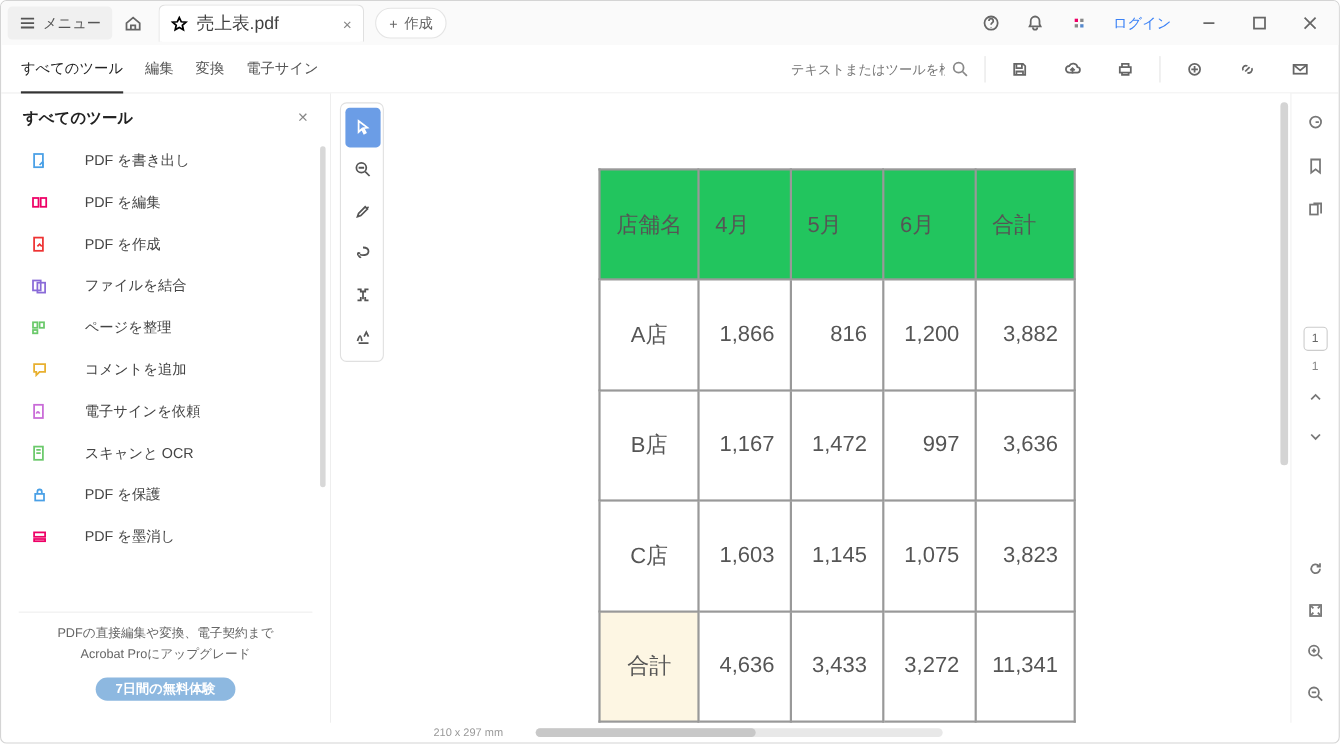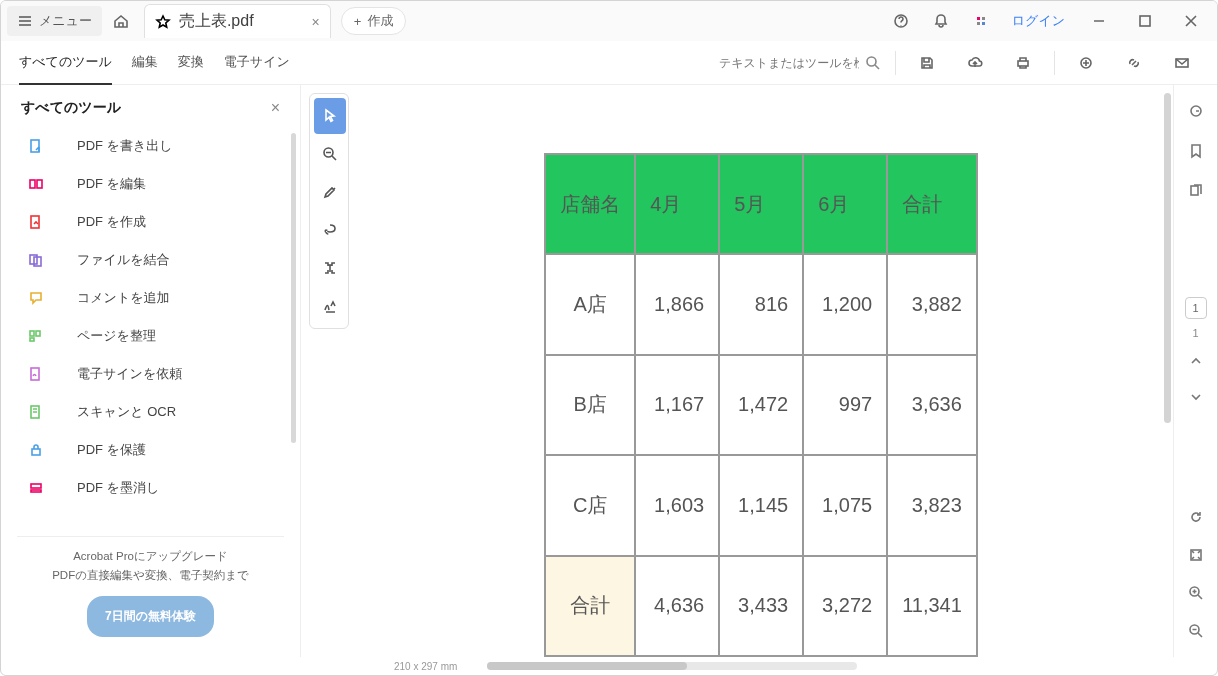--- a/index.html
+++ b/index.html
@@ -31,21 +31,21 @@
 .sidebar { width: 300px; border-right: 1px solid #eee; display: flex; flex-direction: column; position: relative; }
 .side-head { display: flex; align-items: center; padding: 14px 20px 10px; }
 .side-head h3 { font-size: 14px; font-weight: bold; color: #222; }
 .side-head .close-side { margin-left: auto; color: #888; cursor: pointer; font-size: 16px; }
 .side-list { flex: 1; overflow: hidden; padding: 0 8px 0 16px; position: relative; }
 .side-item { display: flex; align-items: center; gap: 32px; padding: 10px 10px; font-size: 13px; color: #444; cursor: pointer; border-radius: 4px; }
 .side-icon { width: 18px; height: 18px; display: flex; align-items: center; justify-content: center; }
 .side-scroll { position: absolute; right: 4px; top: 6px; width: 5px; height: 310px; background: #d8d8d8; border-radius: 3px; }
 .side-foot { padding: 10px 16px 20px; text-align: center; border-top: 1px solid #eee; margin: 0 16px; }
 .side-foot .up { font-size: 11.5px; color: #666; line-height: 1.6; }
-.trial-btn { margin-top: 12px; background: #8db8e0; color: #fff; font-size: 12px; font-weight: bold; padding: 12px 18px; border-radius: 16px; border: none; cursor: pointer; }
+.trial-btn { margin-top: 12px; background: #8db8e0; color: #fff; font-size: 12px; font-weight: bold; padding: 2px 18px; border-radius: 16px; border: none; cursor: pointer; }
 .docarea { flex: 1; display: flex; position: relative; background: #fff; }
 .vtools { width: 40px; background: #fff; border: 1px solid #e0e0e0; border-radius: 6px; margin: 8px 0 0 8px; display: flex; flex-direction: column; padding: 4px; gap: 2px; align-self: flex-start; }
 .vtool { width: 32px; height: 36px; display: flex; align-items: center; justify-content: center; color: #555; cursor: pointer; border-radius: 4px; }
 .vtool.active { background: #6b9de6; color: #fff; }
 .page { flex: 1; display: flex; justify-content: center; padding-top: 68px; position: relative; }
 .doc-scroll { position: absolute; right: 2px; top: 8px; width: 7px; height: 330px; background: #d4d4d4; border-radius: 4px; }
 .datatable { border-collapse: collapse; }
 .datatable th, .datatable td { border: 2px solid #999; padding: 6px 14px; font-size: 20px; color: #555; font-weight: normal; }
 .datatable th { background: #22c55e; text-align: left; }
 .datatable td { text-align: right; min-width: 84px; }
@@ -218,38 +218,38 @@
       <div class="side-item">
           <span class="side-icon" style="color:#8a6bd8">
             <svg>
               <rect x="2" y="3" width="7" height="9"></rect>
               <rect x="6" y="5" width="7" height="9"></rect>
             </svg>
           </span>
           <span>ファイルを結合</span>
         </div>
       <div class="side-item">
-          <span class="side-icon" style="color:#e8b030">
-            <svg>
-              <path d="M3 3h10v7H8l-3 3v-3H3z"></path>
-            </svg>
-          </span>
-          <span>コメントを追加</span>
-        </div>
-      <div class="side-item">
           <span class="side-icon" style="color:#6bc96b">
             <svg>
               <rect x="2" y="3" width="4" height="5"></rect>
               <rect x="8" y="3" width="4" height="5"></rect>
               <rect x="2" y="10" width="4" height="3"></rect>
             </svg>
           </span>
           <span>ページを整理</span>
         </div>
       <div class="side-item">
+          <span class="side-icon" style="color:#e8b030">
+            <svg>
+              <path d="M3 3h10v7H8l-3 3v-3H3z"></path>
+            </svg>
+          </span>
+          <span>コメントを追加</span>
+        </div>
+      <div class="side-item">
           <span class="side-icon" style="color:#c96bd8">
             <svg>
               <rect x="3" y="2" width="8" height="12"></rect>
               <path d="M5 10c1-2 2-2 3 0"></path>
             </svg>
           </span>
           <span>電子サインを依頼</span>
         </div>
       <div class="side-item">
           <span class="side-icon" style="color:#6bc96b">
@@ -274,22 +274,22 @@
             <svg>
               <rect x="3" y="4" width="10" height="4"></rect>
               <rect x="3" y="10" width="10" height="2"></rect>
             </svg>
           </span>
           <span>PDF を墨消し</span>
         </div>
       <div class="side-scroll"></div>
     </div>
     <div class="side-foot">
+      <div class="up">PDFの直接編集や変換、電子契約まで</div>
       <div class="up">Acrobat Proにアップグレード</div>
-      <div class="up">PDFの直接編集や変換、電子契約まで</div>
       <button class="trial-btn">7日間の無料体験</button>
     </div>
   </div>
 
   <div class="docarea">
     <div class="vtools">
       <div class="vtool active">
           <svg fill="currentColor" stroke="none">
             <path d="M4 2l8 6-3.5.5 2 4-1.5.8-2-4L4 12z"></path>
           </svg>

